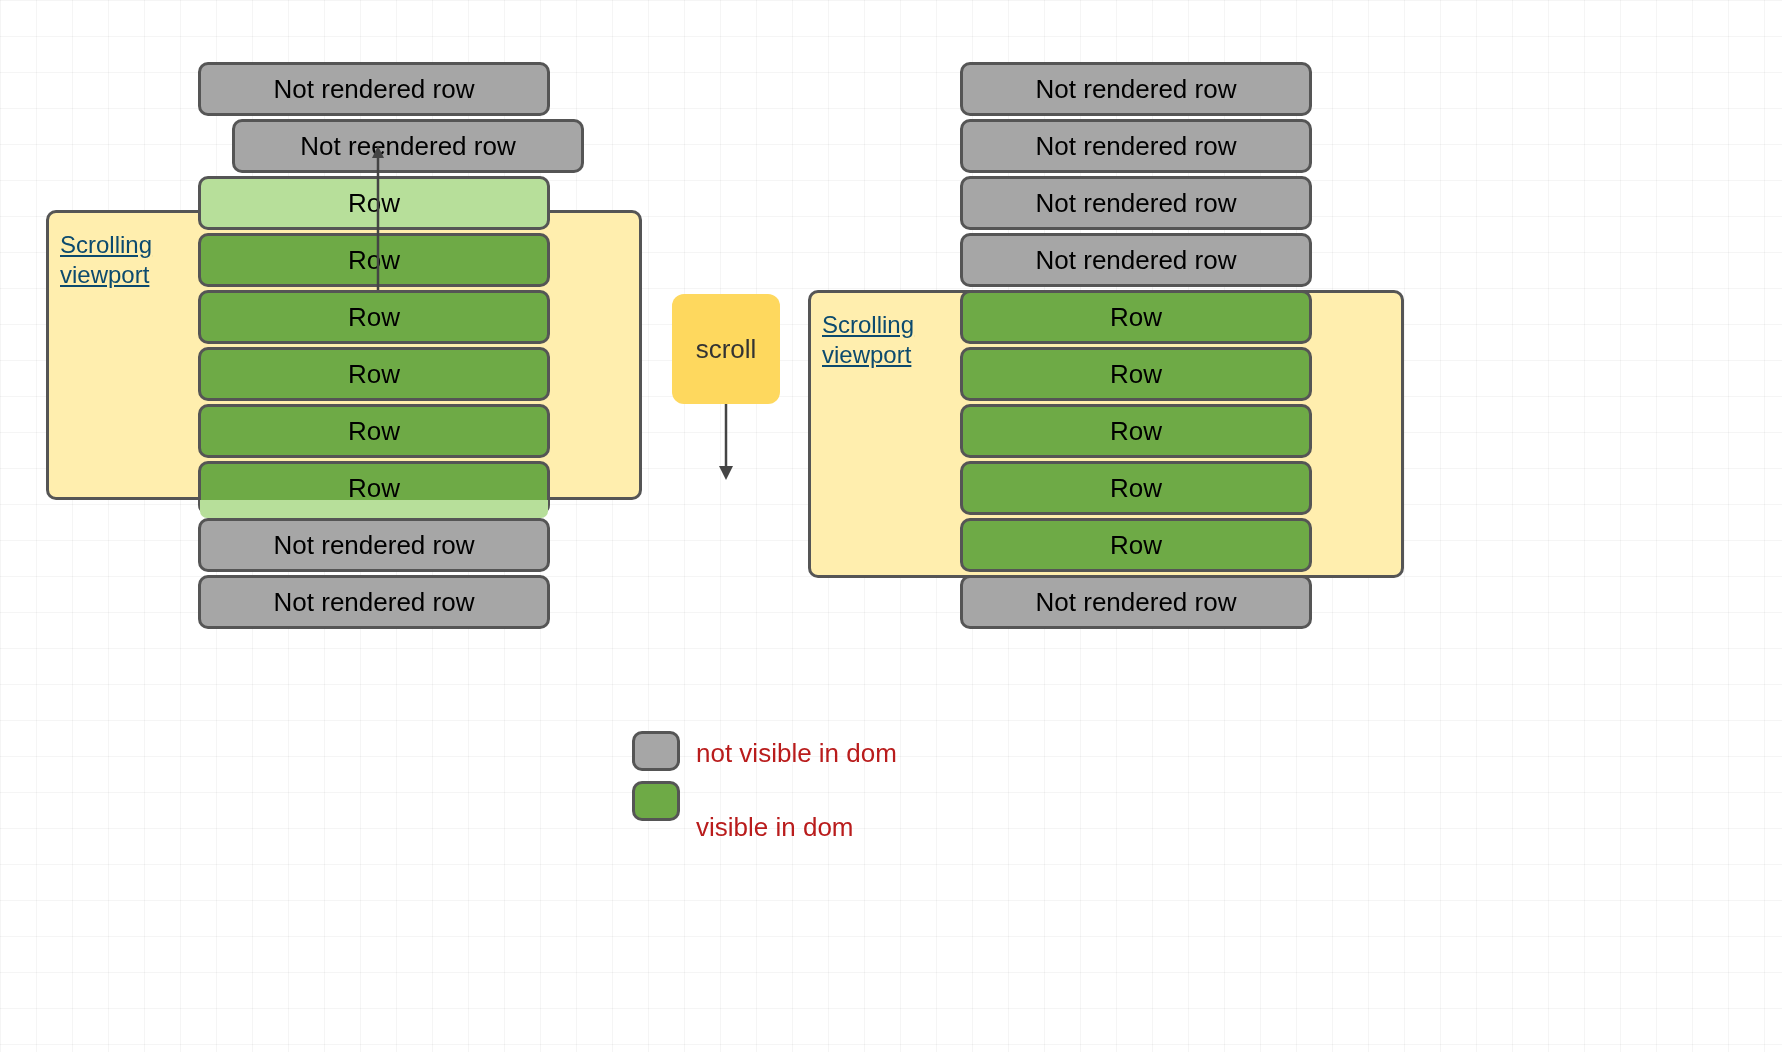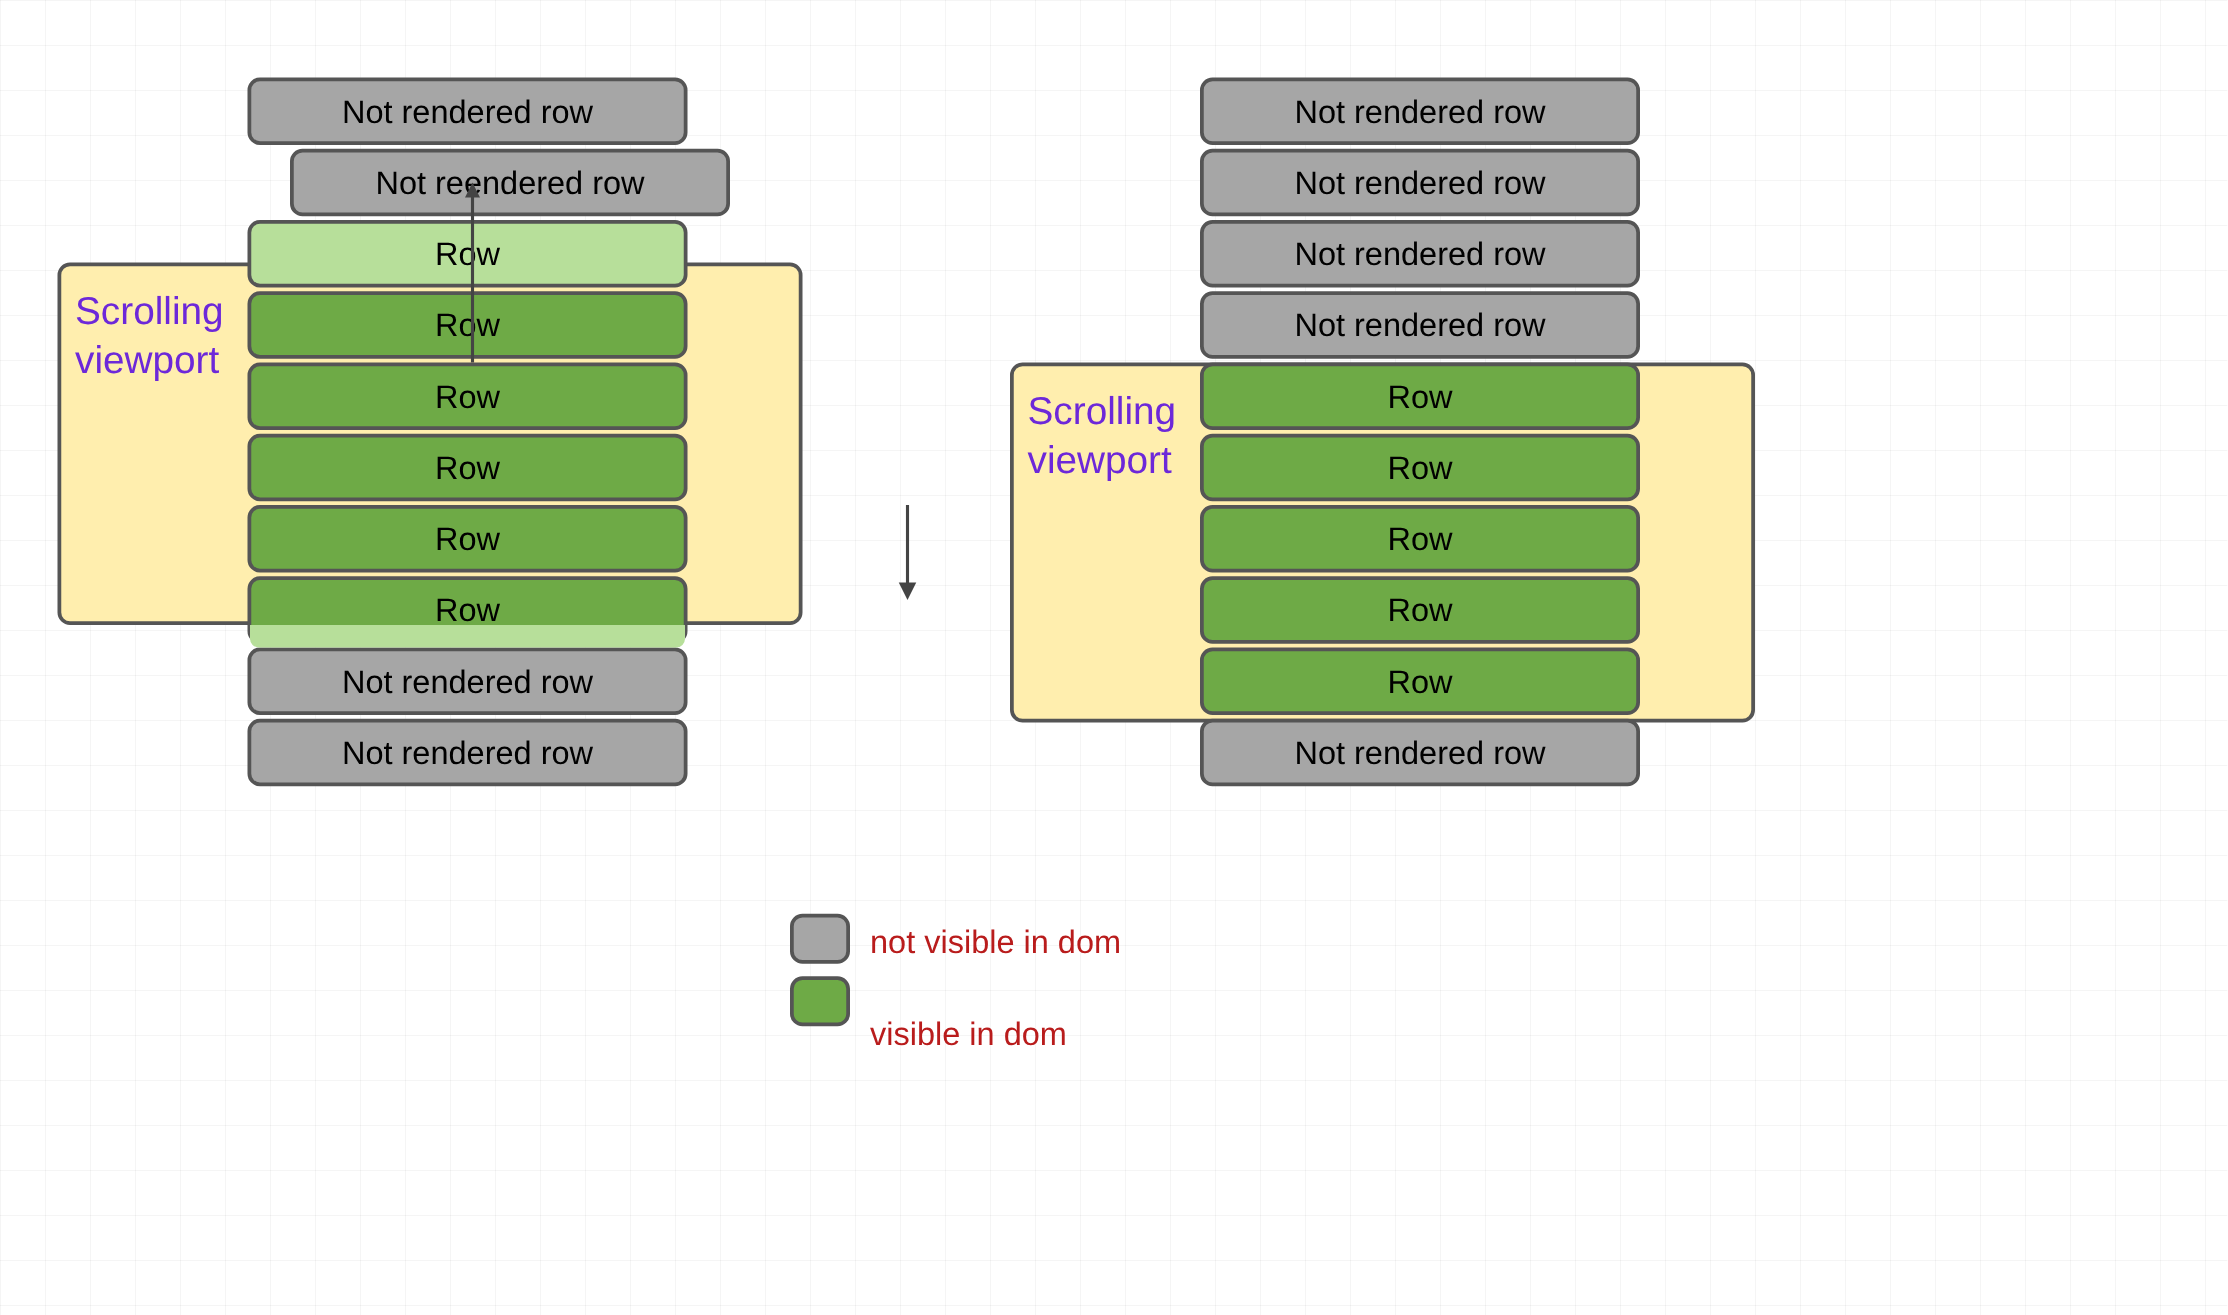--- a/index.html
+++ b/index.html
@@ -29,24 +29,25 @@
     position: absolute;
     box-sizing: border-box;
   }
   .viewport {
     background: #ffeeae;
     border: 3px solid #555;
     border-radius: 10px;
   }
   .viewport-label {
     position: absolute;
-    font-size: 31px;
-    color: #6d28d9;
+    font-size: 24px;
+    color: #0c4a6e;
     line-height: 1.25;
     white-space: pre;
+    text-decoration: underline;
   }
   .row {
     border: 3px solid #555;
     border-radius: 10px;
     display: flex;
     align-items: center;
     justify-content: center;
     font-size: 26px;
     color: #000000;
   }
@@ -119,20 +120,23 @@
     <span>Not rendered row</span>
   </div>
 
   <div class="box" style="left:200px; top:500px; width:348px; height:18px; background:#b7df9a; border-radius:0 0 7px 7px;"></div>
 
   <svg class="arrow" style="left:368px; top:140px; width:20px; height:155px;" viewBox="0 0 20 155">
     <line x1="10" y1="10" x2="10" y2="150" stroke="#444" stroke-width="2.5"></line>
     <polygon points="10,6 4,18 16,18" fill="#444"></polygon>
   </svg>
 
+  <div class="box scroll-tag" style="left:672px; top:294px; width:108px; height:110px;">
+    <span>scroll</span>
+  </div>
   <svg class="arrow" style="left:716px; top:404px; width:20px; height:80px;" viewBox="0 0 20 80">
     <line x1="10" y1="0" x2="10" y2="66" stroke="#444" stroke-width="2.5"></line>
     <polygon points="10,76 3,62 17,62" fill="#444"></polygon>
   </svg>
 
   <div class="box viewport" style="left:808px; top:290px; width:596px; height:288px;"></div>
   <div class="viewport-label" style="left:822px; top:310px;">Scrolling
 viewport</div>
 
   <div class="box row row-gray" style="left:960px; top:62px; width:352px; height:54px;">

